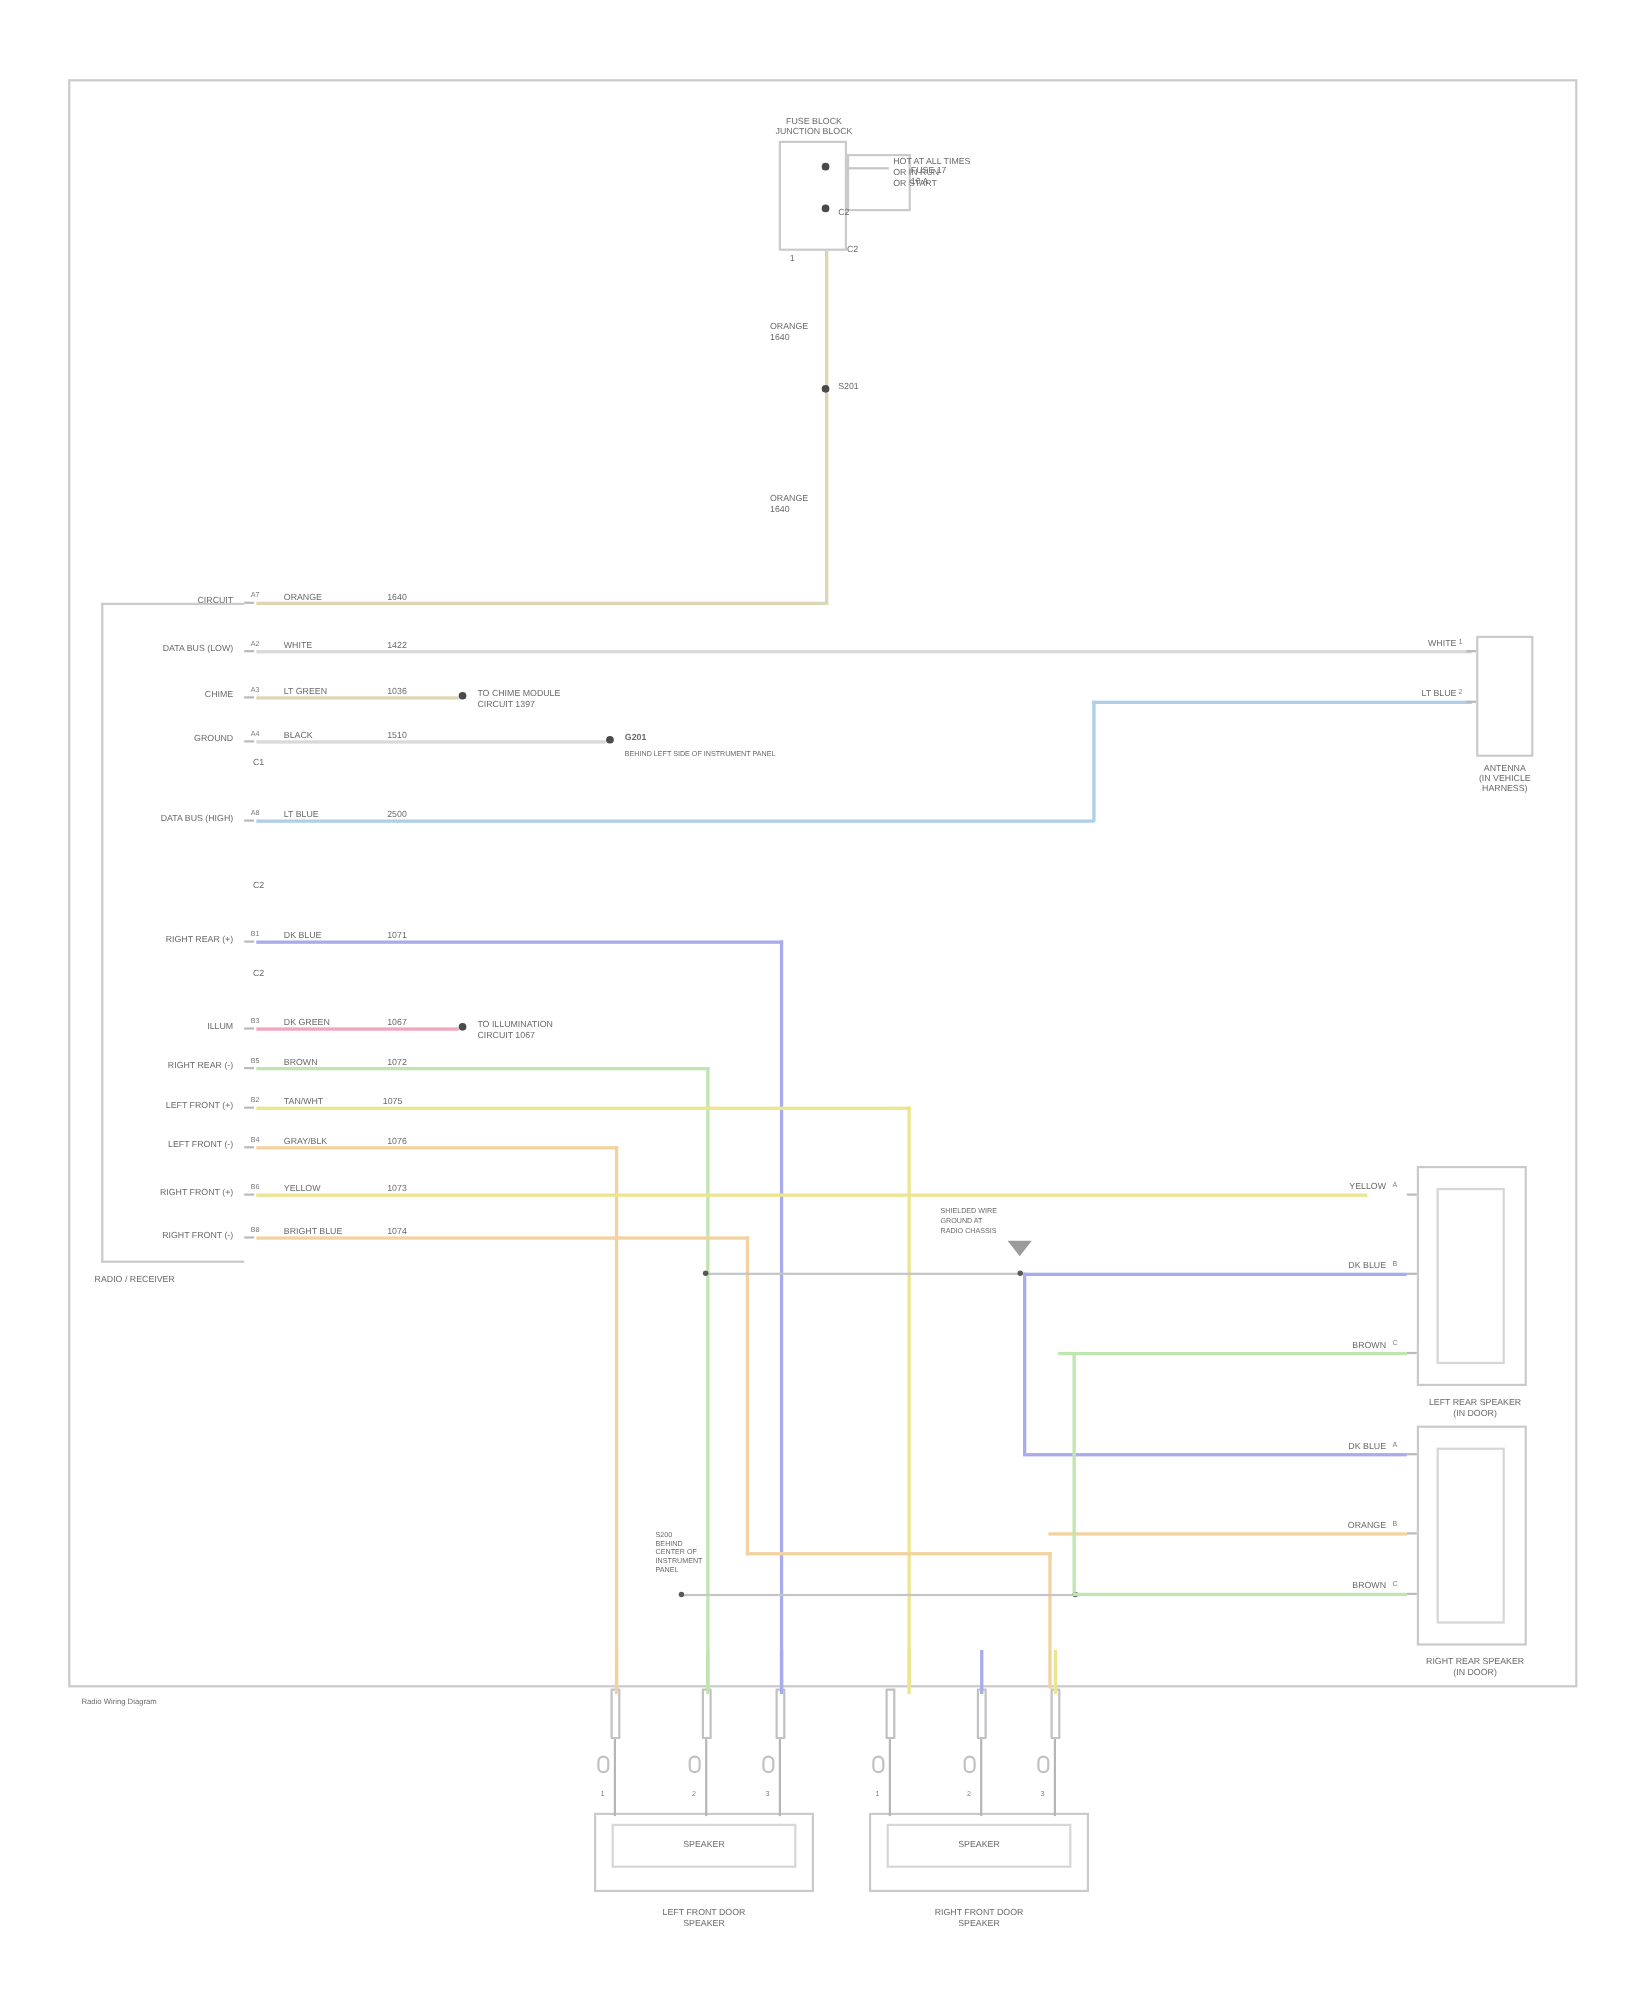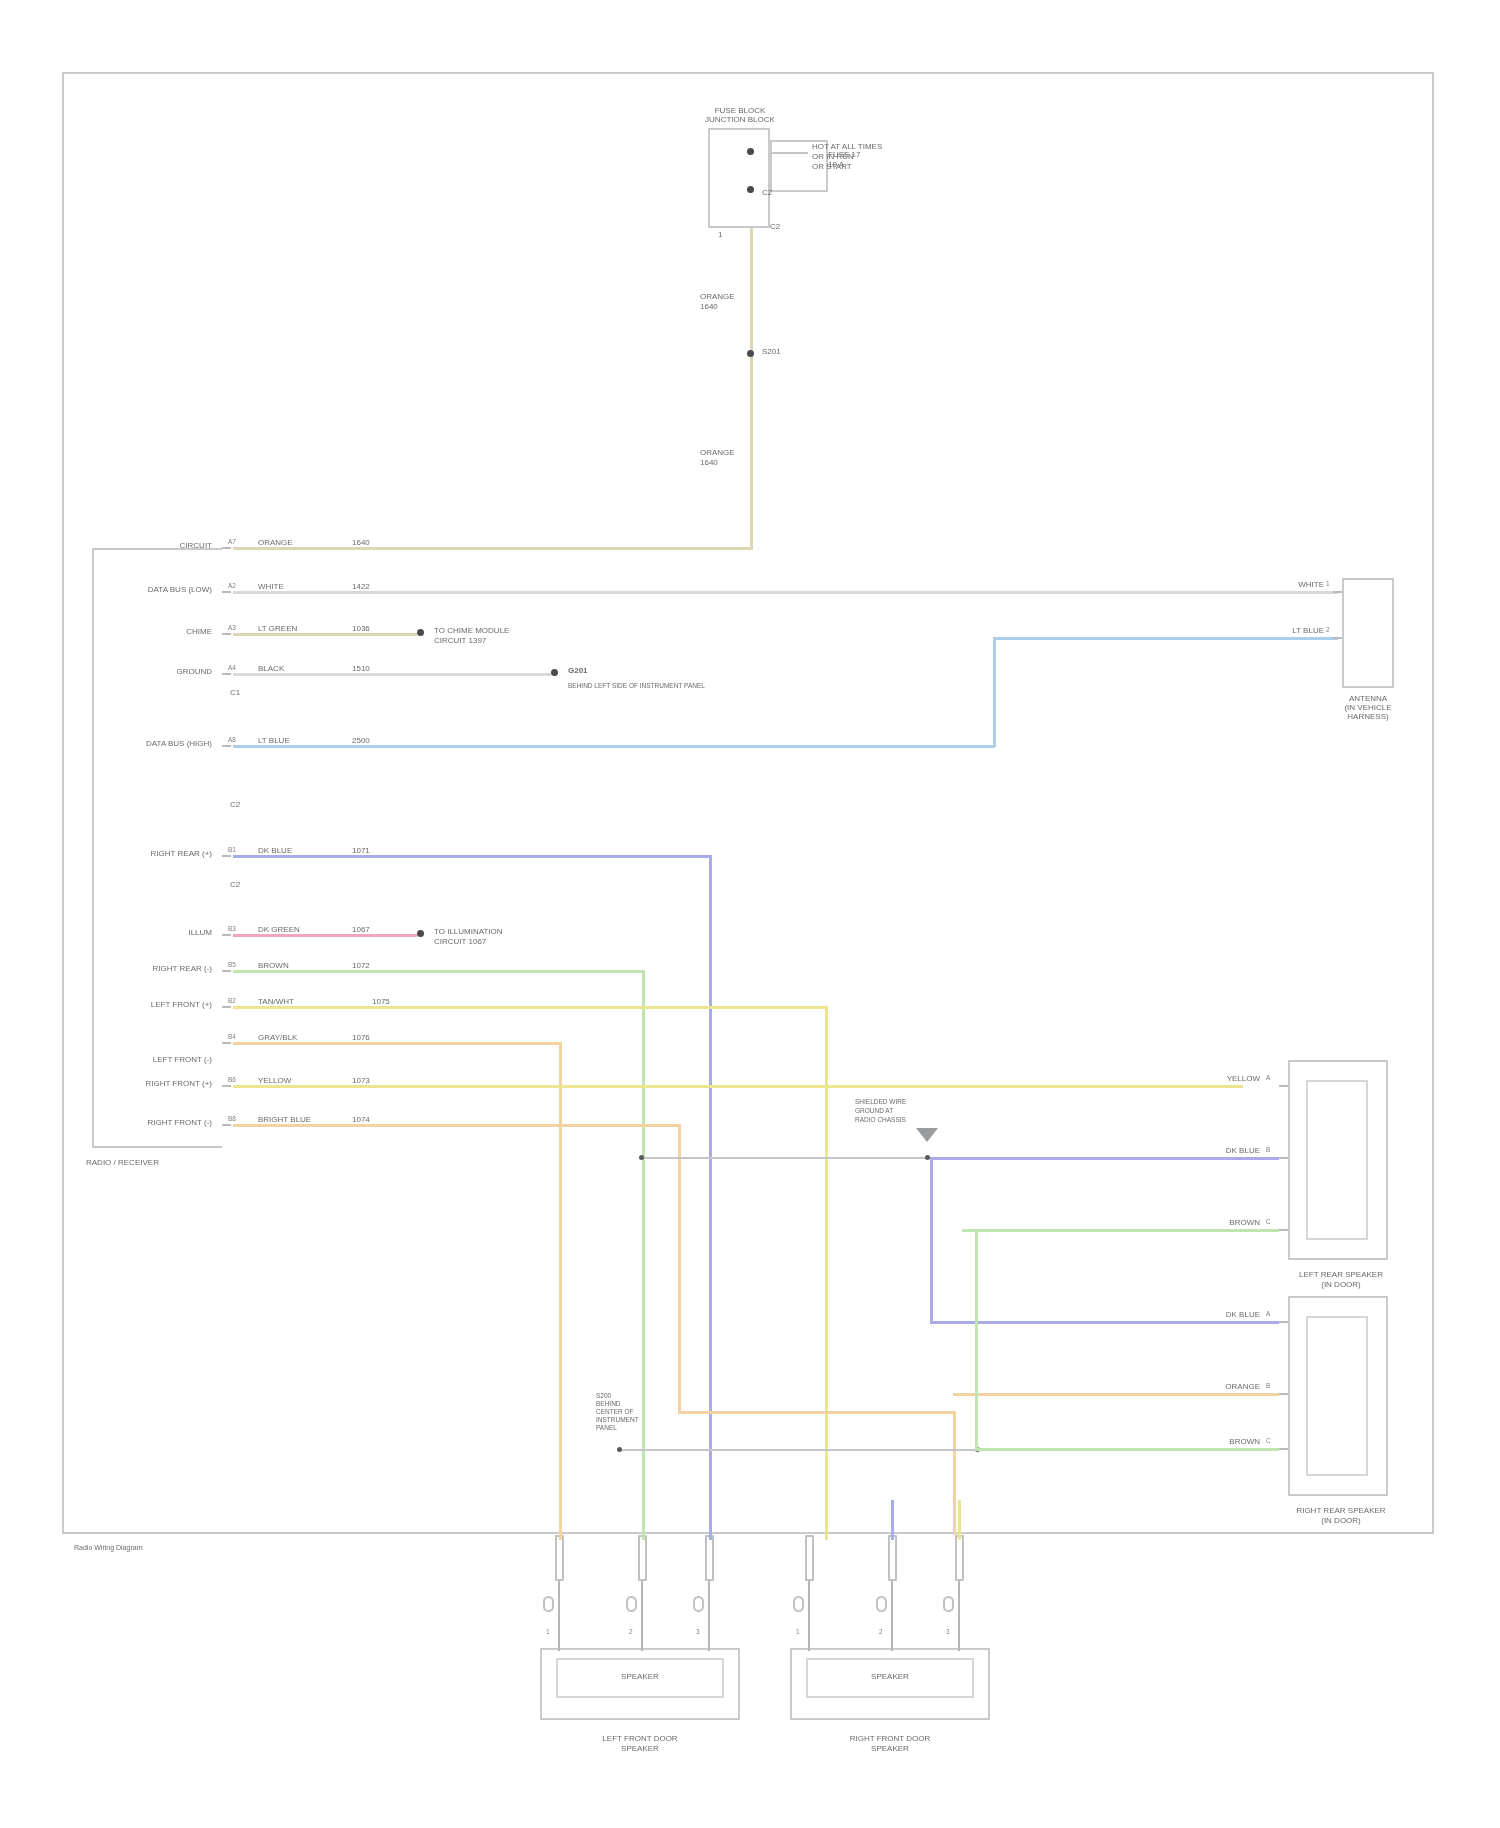--- a/index.html
+++ b/index.html
@@ -172,27 +172,27 @@
   <div class="t-r" style="left:86px;top:964px;width:126px;">RIGHT REAR (-)</div>
   <div class="t" style="left:258px;top:961px;">BROWN</div>
   <div class="t" style="left:352px;top:961px;">1072</div>
   <div class="wire h" style="left:233px;top:970px;width:412px;background:#bfe6ae;"></div>
   <div class="wire v" style="left:642px;top:970px;height:565px;background:#bfe6ae;"></div>
 
   <div class="pin" style="left:222px;top:1006px;"></div>
   <div class="pinnum" style="left:228px;top:997px;">B2</div>
   <div class="t-r" style="left:100px;top:1000px;width:112px;">LEFT FRONT (+)</div>
   <div class="t" style="left:258px;top:997px;">TAN/WHT</div>
-  <div class="t" style="left:372px;top:997px;">1075</div>
+  <div class="t" style="left:348px;top:997px;">1075</div>
   <div class="wire h" style="left:233px;top:1006px;width:595px;background:#ece58f;"></div>
   <div class="wire v" style="left:825px;top:1006px;height:529px;background:#ece58f;"></div>
 
   <div class="pin" style="left:222px;top:1042px;"></div>
   <div class="pinnum" style="left:228px;top:1033px;">B4</div>
-  <div class="t-r" style="left:100px;top:1036px;width:112px;margin-top:19px;">LEFT FRONT (-)</div>
+  <div class="t-r" style="left:100px;top:1036px;width:112px;">LEFT FRONT (-)</div>
   <div class="t" style="left:258px;top:1033px;">GRAY/BLK</div>
   <div class="t" style="left:352px;top:1033px;">1076</div>
   <div class="wire h" style="left:233px;top:1042px;width:329px;background:#f2d3a0;"></div>
   <div class="wire v" style="left:559px;top:1042px;height:493px;background:#f2d3a0;"></div>
 
   <div class="pin" style="left:222px;top:1085px;"></div>
   <div class="pinnum" style="left:228px;top:1076px;">B6</div>
   <div class="t-r" style="left:96px;top:1079px;width:116px;">RIGHT FRONT (+)</div>
   <div class="t" style="left:258px;top:1076px;">YELLOW</div>
   <div class="t" style="left:352px;top:1076px;">1073</div>

